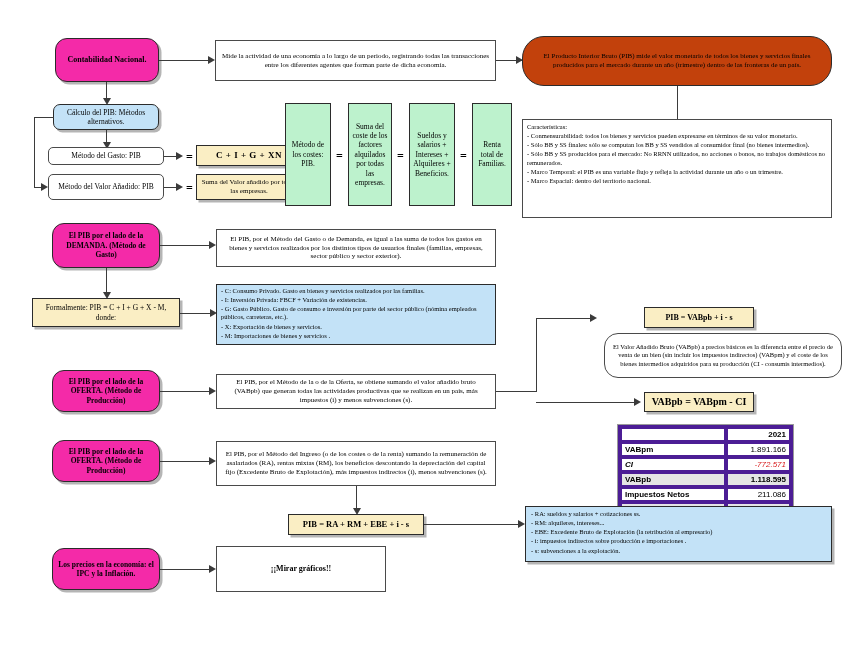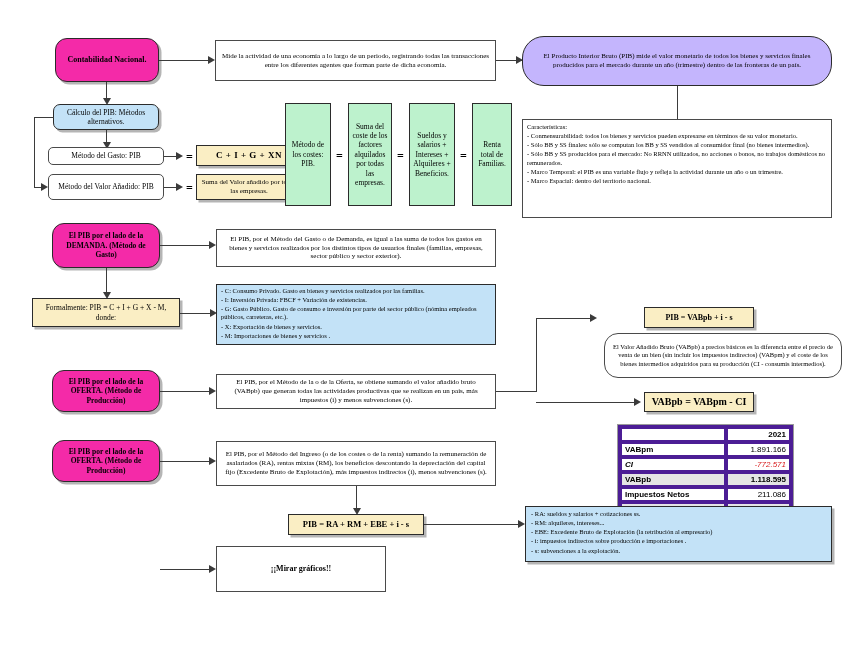--- a/index.html
+++ b/index.html
@@ -1,21 +1,21 @@
 <!DOCTYPE html>
 <html><head>
 <meta charset="utf-8">
 <style>
   html,body{margin:0;padding:0;background:#ffffff;}
   body{width:848px;height:655px;position:relative;font-family:"Liberation Serif",serif;overflow:hidden;}
   #canvas{position:absolute;left:0;top:0;width:848px;height:655px;}
   .node{position:absolute;box-sizing:border-box;display:flex;align-items:center;justify-content:center;text-align:center;line-height:1.25;}
   .pink{background:#f42aa8;border:1.2px solid #2b2b2b;border-radius:12px;color:#000;font-weight:bold;}
   .blue{background:#c3e2f7;border:1.2px solid #2b2b2b;border-radius:7px;color:#000;}
-  .bluebig{background:#c4b5fd;border:1.2px solid #2b2b2b;border-radius:22px;color:#000;}
+  .bluebig{background:#c2410c;border:1.2px solid #2b2b2b;border-radius:22px;color:#000;}
   .bluesq{background:#c3e2f7;border:1.2px solid #2b2b2b;color:#000;}
   .white{background:#ffffff;border:1.2px solid #4a4a4a;color:#000;}
   .whiteround{background:#ffffff;border:1.2px solid #4a4a4a;border-radius:14px;color:#000;}
   .green{background:#bdf2cd;border:1.2px solid #2b2b2b;color:#000;}
   .cream{background:#faeec4;border:1.2px solid #2b2b2b;color:#000;}
   .shadow{box-shadow:2.5px 2.5px 0 rgba(120,120,120,.55);}
   .leftal{text-align:left;justify-content:flex-start;align-items:flex-start;}
   .eq{position:absolute;font-size:12px;font-weight:bold;color:#000;font-family:"Liberation Serif",serif;}
   .line{position:absolute;background:#3b3b3b;}
   .hline{height:1.1px;}
@@ -202,19 +202,20 @@
   <div class="node bluesq leftal shadow" style="left:525px;top:506px;width:307px;height:56px;font-size:6.5px;padding:3px 5px;flex-direction:column;">
     <ul class="bl">
       <li>- RA: sueldos y salarios + cotizaciones ss.</li>
       <li>- RM: alquileres, intereses...</li>
       <li>- EBE: Excedente Bruto de Explotación (la retribución al empresario)</li>
       <li>- i: impuestos indirectos sobre producción e importaciones .</li>
       <li>- s: subvenciones a la explotación.</li>
     </ul>
   </div>
 
+  <div class="node pink shadow" style="left:52px;top:548px;width:108px;height:42px;font-size:7.5px;padding:2px 4px;">Los precios en la economía: el IPC y la Inflación.</div>
 
   <div class="line hline" style="left:160px;top:569px;width:51px;"></div>
   <div class="arrowR" style="left:209px;top:565px;"></div>
 
   <div class="node white" style="left:216px;top:546px;width:170px;height:46px;font-size:8px;font-weight:bold;">¡¡Mirar gráficos!!</div>
 
 </div>
 
 </body></html>

